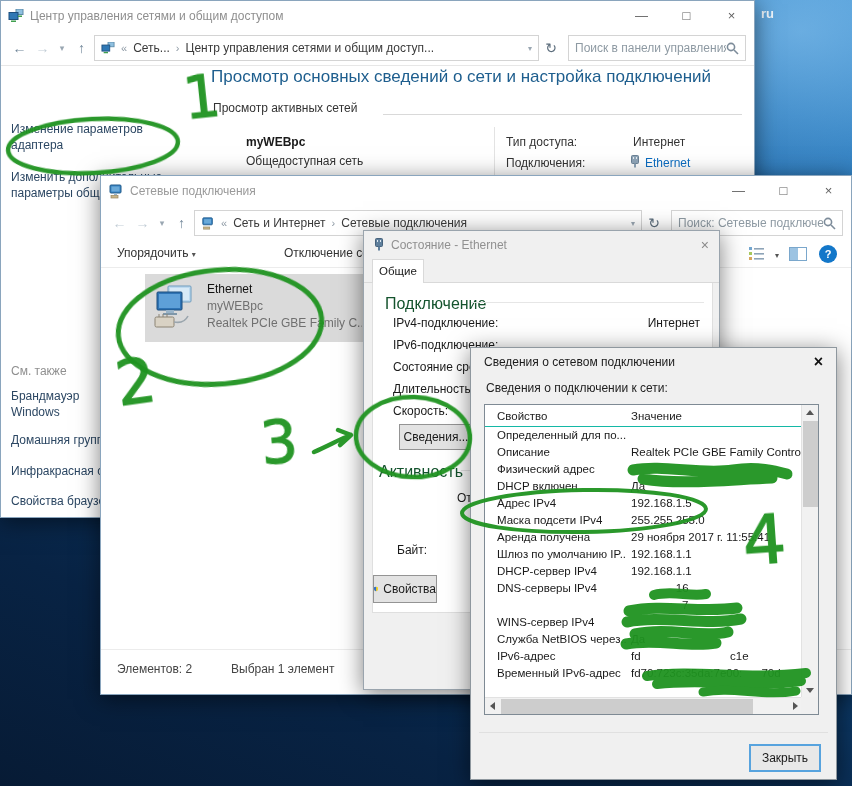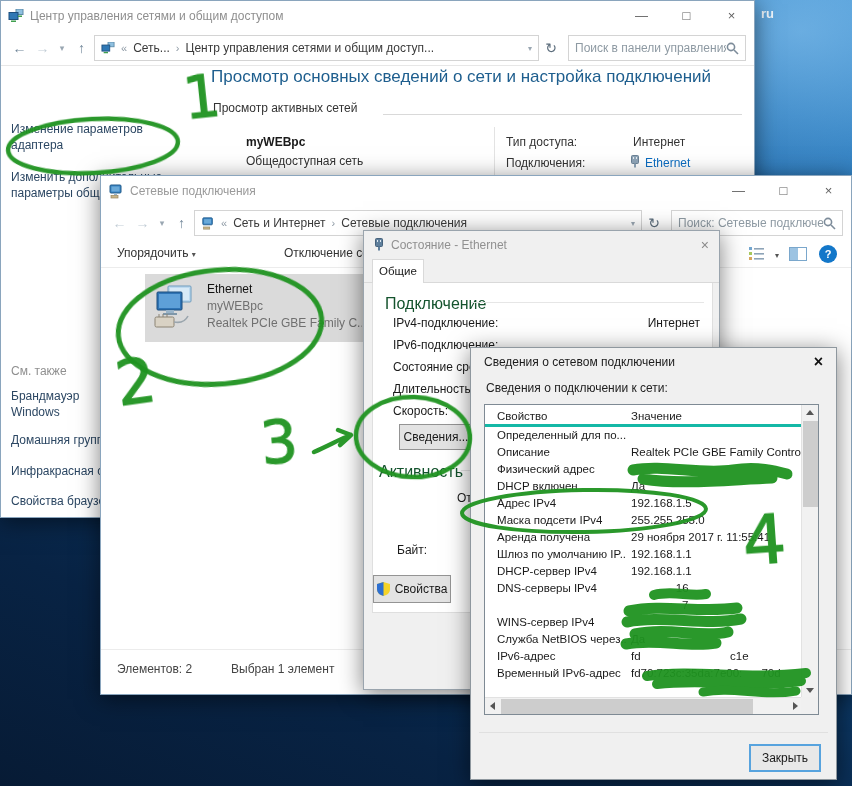--- a/index.html
+++ b/index.html
@@ -26,21 +26,21 @@
   .refresh{width:20px;text-align:center;color:#5c6d7c;font-size:14px}
   .sbox{width:178px;height:26px;border:1px solid #d4d4d4;display:flex;align-items:center;padding:0 6px;margin-left:5px;background:#fff}
   .sbox input{border:0;outline:0;flex:1;min-width:0;font:12px "Liberation Sans",sans-serif;color:#555;background:transparent}
   .sbox input::placeholder{color:#8e9aa3;opacity:1}
   .hdiv{position:absolute;left:0;right:0;border-top:1px solid #e7e7e7}
   .slink{position:absolute;color:#2c4763;line-height:16px;cursor:pointer}
   .btn{position:absolute;background:#e3e3e3;border:1px solid #949494;display:flex;align-items:center;justify-content:center;font-size:12px;color:#1a1a1a;gap:5px}
   .help{width:18px;height:18px;border-radius:50%;background:#1377c9;color:#fff;font-size:11px;font-weight:bold;text-align:center;line-height:18px}
   
   .lbx{position:absolute;background:#fff;border:1px solid #7e8a94;overflow:hidden}
-  .lhead{position:relative;height:22px;line-height:22px;border-bottom:3px solid #14b8a6;color:#222;font-size:11.5px}
+  .lhead{position:relative;height:22px;line-height:22px;border-bottom:1px solid #14b8a6;color:#222;font-size:11.5px}
   .dr{position:relative;height:17px;line-height:17px;font-size:11.5px;white-space:nowrap}
   .dr .p,.lhead .p{position:absolute;left:12px;width:130px;overflow:hidden}
   .dr .v,.lhead .v{position:absolute;left:146px;right:16px;overflow:hidden}
   .sb{position:absolute;background:#f1f1f1}
   .sthumb{position:absolute;background:#cdcdcd}
   .tri{width:0;height:0;position:absolute}
   .tri.up{border-left:4px solid transparent;border-right:4px solid transparent;border-bottom:5px solid #555}
   .tri.dn{border-left:4px solid transparent;border-right:4px solid transparent;border-top:5px solid #555}
   .tri.lf{border-top:4px solid transparent;border-bottom:4px solid transparent;border-right:5px solid #555}
   .tri.rt{border-top:4px solid transparent;border-bottom:4px solid transparent;border-left:5px solid #555}
@@ -230,21 +230,21 @@
     <div class="srow" style="left:20px;top:33px;right:8px"><span>IPv4-подключение:</span><span style="float:right;margin-right:4px">Интернет</span></div>
     <div class="srow" style="left:20px;top:55px">IPv6-подключение:</div>
     <div class="srow" style="left:20px;top:77px">Состояние среды:</div>
     <div class="srow" style="left:20px;top:99px">Длительность:</div>
     <div class="srow" style="left:20px;top:121px">Скорость:</div>
     <div class="btn" style="left:26px;top:141px;width:74px;height:26px">Сведения...</div>
     <div class="grp-label" style="left:6px;top:180px">Активность</div>
     <div class="grp-line" style="left:88px;right:8px;top:187px"></div>
     <div class="srow" style="left:84px;top:208px">Отправлено</div>
     <div class="srow" style="left:24px;top:260px">Байт:</div>
-    <div class="btn" style="left:0;top:292px;width:78px;height:28px">
+    <div class="btn" style="left:0;top:292px;width:64px;height:28px">
       <svg width="13" height="14" viewBox="0 0 13 14">
           <path d="M6.5 0 L13 2 V7 C13 11 10 13 6.5 14 C3 13 0 11 0 7 V2 Z" fill="#f5d327"></path>
           <path d="M6.5 0 L0 2 V7 C0 11 3 13 6.5 14 Z" fill="#2d6fd1"></path>
         </svg>
       <span>Свойства</span>
     </div>
   </div>
 </div>
 
 <div class="dlg" id="dlg-details" style="left:470px;top:347px;width:367px;height:433px;z-index:4;border-color:#8e979e">

